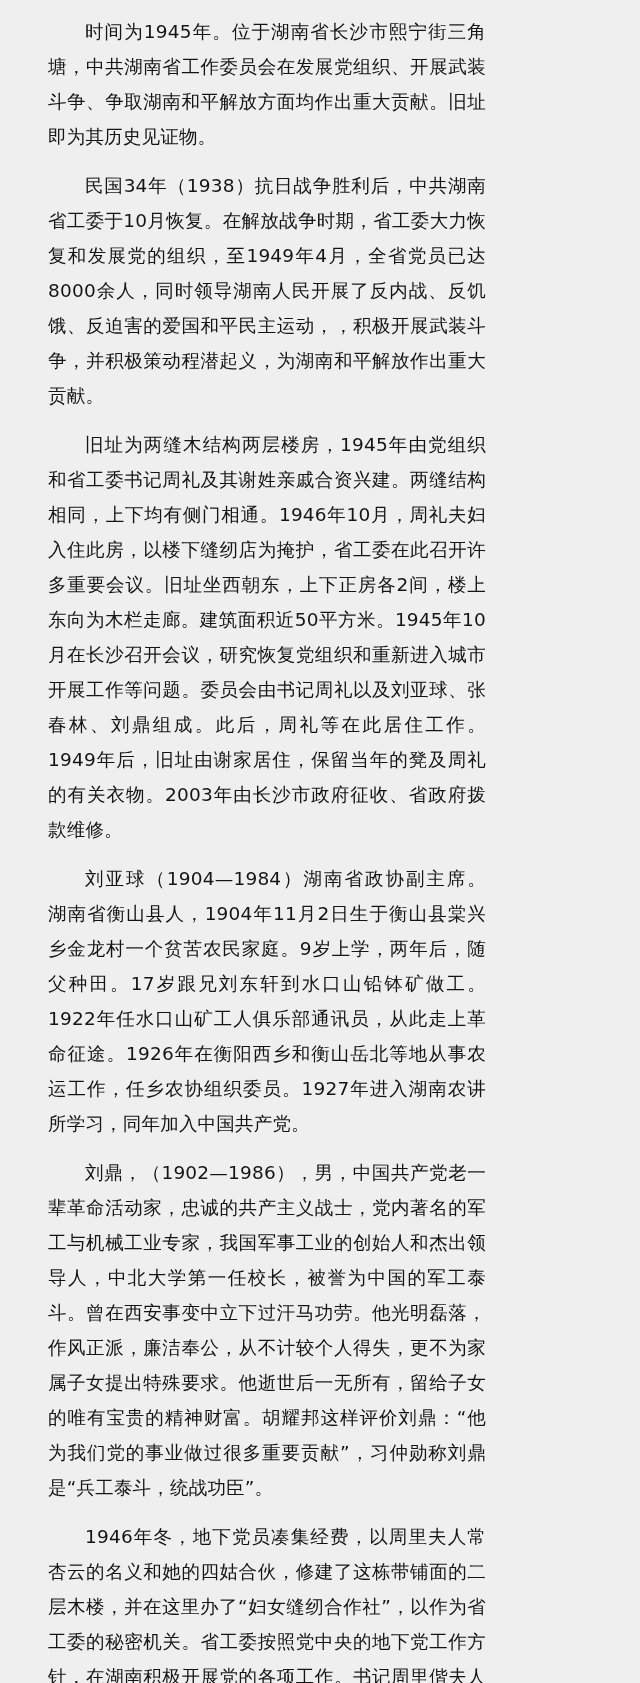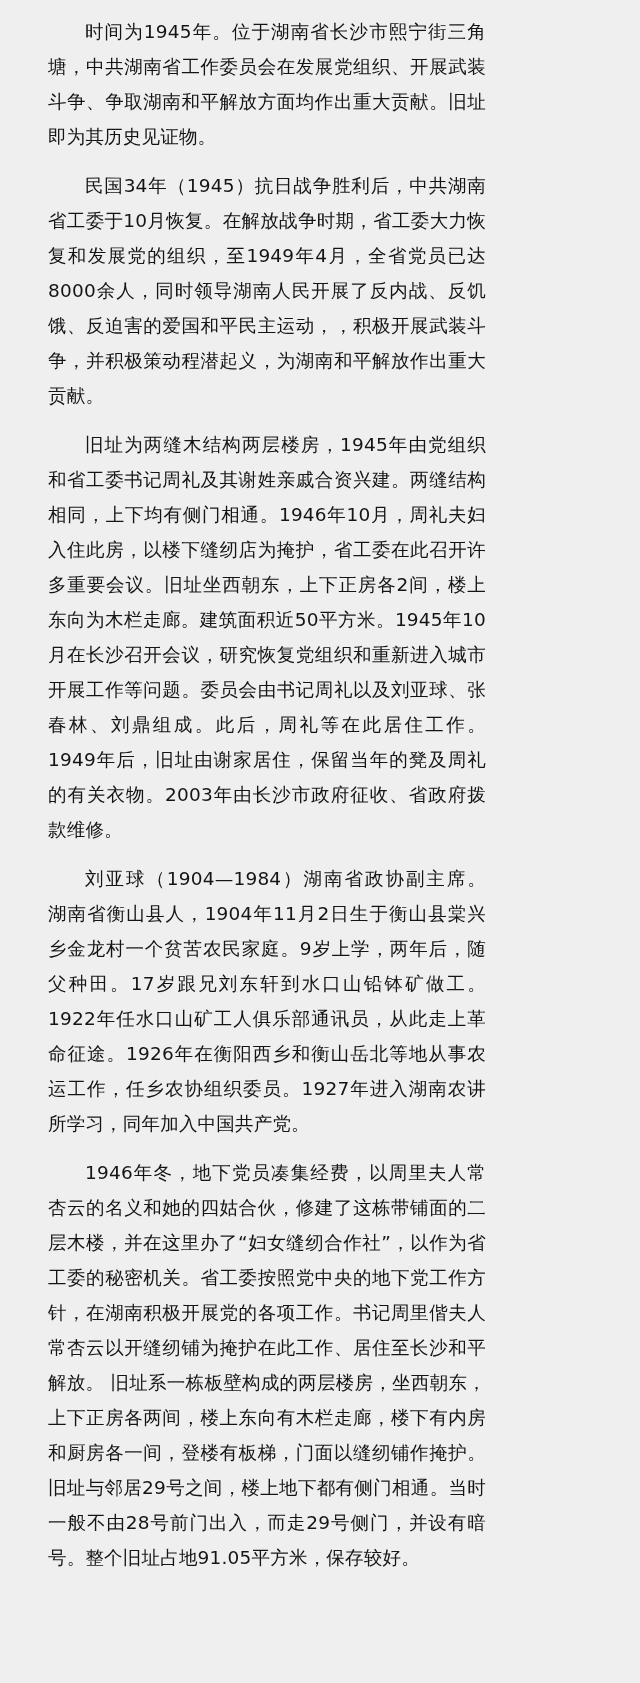--- a/index.html
+++ b/index.html
@@ -31,17 +31,18 @@
   }
   .para:last-child {
     margin-bottom: 0;
   }
 </style>
 </head>
 <body>
 
 <div class="page">
   <p class="para">时间为1945年。位于湖南省长沙市熙宁街三角塘，中共湖南省工作委员会在发展党组织、开展武装斗争、争取湖南和平解放方面均作出重大贡献。旧址即为其历史见证物。</p>
-  <p class="para">民国34年（1945）抗日战争胜利后，中共湖南省工委于10月恢复。在解放战争时期，省工委大力恢复和发展党的组织，至1949年4月，全省党员已达8000余人，同时领导湖南人民开展了反内战、反饥饿、反迫害的爱国和平民主运动，，积极开展武装斗争，并积极策动程潜起义，为湖南和平解放作出重大贡献。</p>
+  <p class="para">民国34年（1938）抗日战争胜利后，中共湖南省工委于10月恢复。在解放战争时期，省工委大力恢复和发展党的组织，至1949年4月，全省党员已达8000余人，同时领导湖南人民开展了反内战、反饥饿、反迫害的爱国和平民主运动，，积极开展武装斗争，并积极策动程潜起义，为湖南和平解放作出重大贡献。</p>
   <p class="para">旧址为两缝木结构两层楼房，1945年由党组织和省工委书记周礼及其谢姓亲戚合资兴建。两缝结构相同，上下均有侧门相通。1946年10月，周礼夫妇入住此房，以楼下缝纫店为掩护，省工委在此召开许多重要会议。旧址坐西朝东，上下正房各2间，楼上东向为木栏走廊。建筑面积近50平方米。1945年10月在长沙召开会议，研究恢复党组织和重新进入城市开展工作等问题。委员会由书记周礼以及刘亚球、张春林、刘鼎组成。此后，周礼等在此居住工作。1949年后，旧址由谢家居住，保留当年的凳及周礼的有关衣物。2003年由长沙市政府征收、省政府拨款维修。</p>
   <p class="para">刘亚球（1904—1984）湖南省政协副主席。 湖南省衡山县人，1904年11月2日生于衡山县棠兴乡金龙村一个贫苦农民家庭。9岁上学，两年后，随父种田。17岁跟兄刘东轩到水口山铅钵矿做工。1922年任水口山矿工人俱乐部通讯员，从此走上革命征途。1926年在衡阳西乡和衡山岳北等地从事农运工作，任乡农协组织委员。1927年进入湖南农讲所学习，同年加入中国共产党。</p>
+  <p class="para">刘鼎，（1902—1986），男，中国共产党老一辈革命活动家，忠诚的共产主义战士，党内著名的军工与机械工业专家，我国军事工业的创始人和杰出领导人，中北大学第一任校长，被誉为中国的军工泰斗。曾在西安事变中立下过汗马功劳。他光明磊落，作风正派，廉洁奉公，从不计较个人得失，更不为家属子女提出特殊要求。他逝世后一无所有，留给子女的唯有宝贵的精神财富。胡耀邦这样评价刘鼎：“他为我们党的事业做过很多重要贡献”，习仲勋称刘鼎是“兵工泰斗，统战功臣”。</p>
   <p class="para">1946年冬，地下党员凑集经费，以周里夫人常杏云的名义和她的四姑合伙，修建了这栋带铺面的二层木楼，并在这里办了“妇女缝纫合作社”，以作为省工委的秘密机关。省工委按照党中央的地下党工作方针，在湖南积极开展党的各项工作。书记周里偕夫人常杏云以开缝纫铺为掩护在此工作、居住至长沙和平解放。 旧址系一栋板壁构成的两层楼房，坐西朝东，上下正房各两间，楼上东向有木栏走廊，楼下有内房和厨房各一间，登楼有板梯，门面以缝纫铺作掩护。旧址与邻居29号之间，楼上地下都有侧门相通。当时一般不由28号前门出入，而走29号侧门，并设有暗号。整个旧址占地91.05平方米，保存较好。</p>
 </div>
 
 </body></html>

